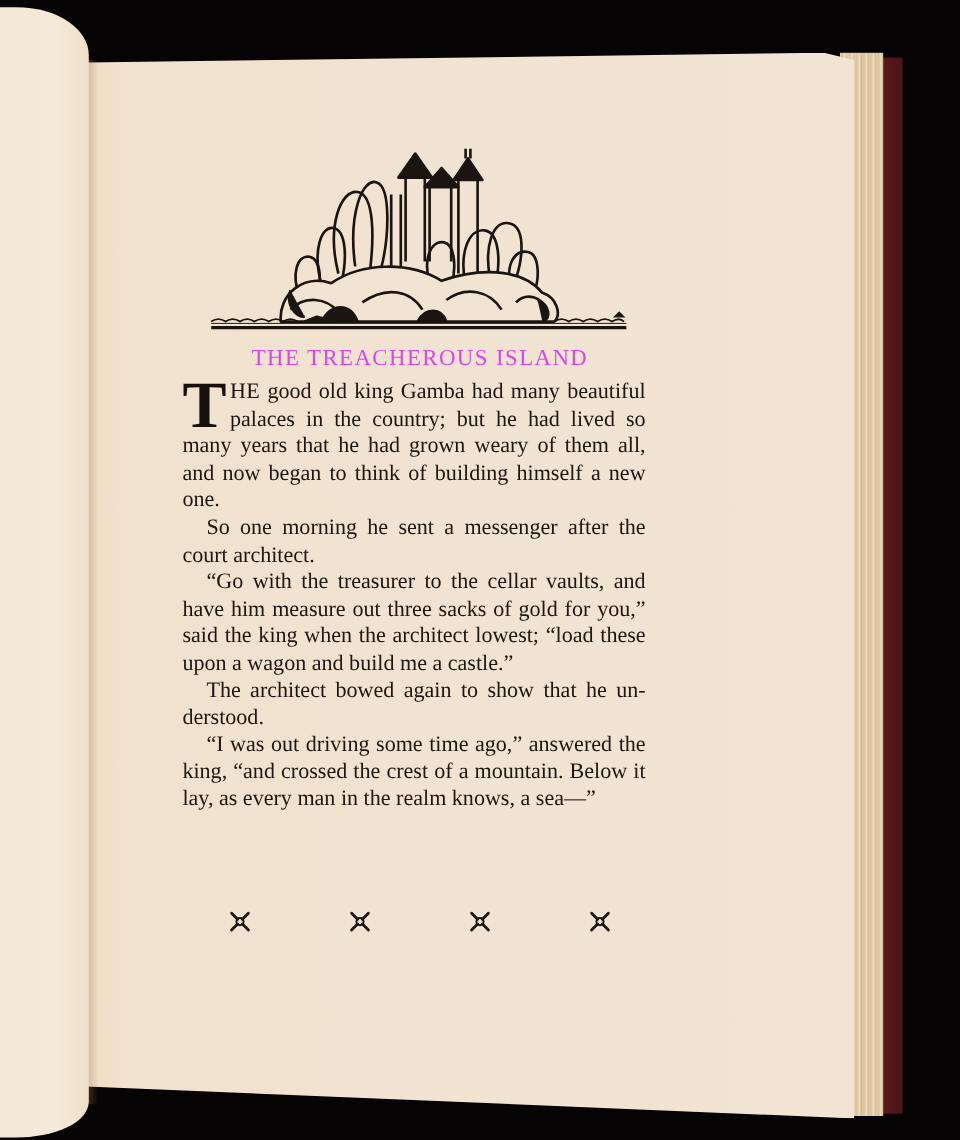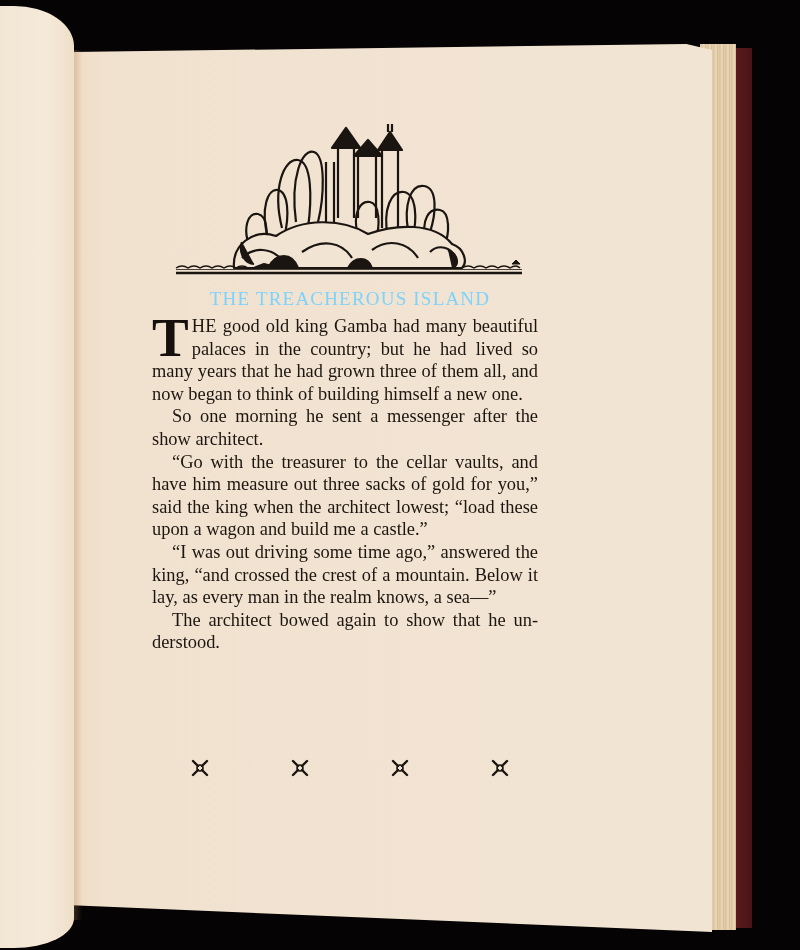--- a/index.html
+++ b/index.html
@@ -36,21 +36,21 @@
     position: absolute; left: 72px; top: 50px; width: 10px; height: 870px;
     background: linear-gradient(90deg, rgba(180,140,100,0.35), rgba(180,140,100,0));
   }
 
   .illustration {
     position: absolute; left: 172px; top: 118px; width: 356px; height: 160px;
   }
   .title {
     position: absolute; left: 150px; top: 288px; width: 400px;
     text-align: center; font-size: 19px; letter-spacing: 1.2px;
-    color: #7dd3fc;
+    color: #d946ef;
   }
   .body-text {
     position: absolute; left: 152px; top: 315px; width: 386px;
     font-size: 18.4px; line-height: 22.6px; color: #1c1610;
     text-align: justify; hyphens: manual;
   }
   .body-text p { margin: 0; text-indent: 20px; }
   .body-text p.first { text-indent: 0; }
   .dropcap {
     float: left; font-size: 55px; line-height: 42px;
@@ -107,25 +107,25 @@
     <path d="M4 150 q6 -4 12 0 q6 -4 12 0 q6 -4 12 0 q6 -4 12 0 q6 -4 12 0 q6 -4 12 0 M290 150 q6 -4 12 0 q6 -4 12 0 q6 -4 12 0 q6 -4 12 0 q6 -4 10 0" stroke-width="1.5"></path>
     <path d="M4 155 L350 155" stroke-width="2.6"></path>
     <path d="M4 151.5 L350 151.5" stroke-width="0.8"></path>
     <path d="M340 146 l4 -4 l4 4 Z" fill="#1a1510"></path>
   </g>
 </svg>
 
 <div class="title">THE TREACHEROUS ISLAND</div>
 
 <div class="body-text">
-  <p class="first"><span class="dropcap">T</span><span class="smallcaps">HE</span><span> good old king Gamba had many beauti­ful palaces in the country; but he had lived so many years that he had grown three of them all, and now began to think of building himself a new one.</span></p>
-  <p>So one morning he sent a messenger after the show architect.</p>
+  <p class="first"><span class="dropcap">T</span><span class="smallcaps">HE</span><span> good old king Gamba had many beauti­ful palaces in the country; but he had lived so many years that he had grown weary of them all, and now began to think of building himself a new one.</span></p>
+  <p>So one morning he sent a messenger after the court architect.</p>
   <p>“Go with the treasurer to the cellar vaults, and have him measure out three sacks of gold for you,” said the king when the architect lowest; “load these upon a wagon and build me a castle.”</p>
+  <p>The architect bowed again to show that he un­derstood.</p>
   <p>“I was out driving some time ago,” answered the king, “and crossed the crest of a mountain. Below it lay, as every man in the realm knows, a sea—”</p>
-  <p>The architect bowed again to show that he un­derstood.</p>
 </div>
 
 <div class="ornaments">
   <svg class="ornament" viewBox="0 0 20 20">
       <g stroke="#1a1510" stroke-width="2.4" stroke-linecap="round">
         <path d="M3 3 L8 8 M17 3 L12 8 M3 17 L8 12 M17 17 L12 12"></path>
       </g>
       <circle cx="10" cy="10" r="3" fill="none" stroke="#1a1510" stroke-width="1.6"></circle>
     </svg>
   <svg class="ornament" viewBox="0 0 20 20">

